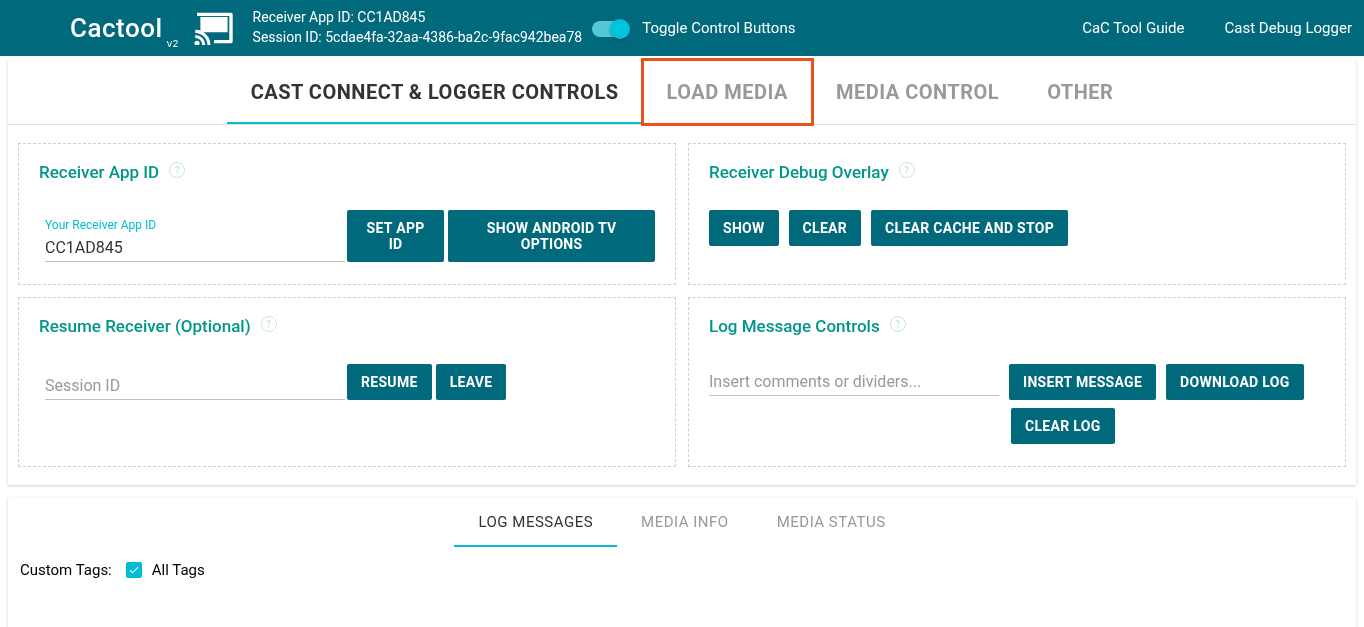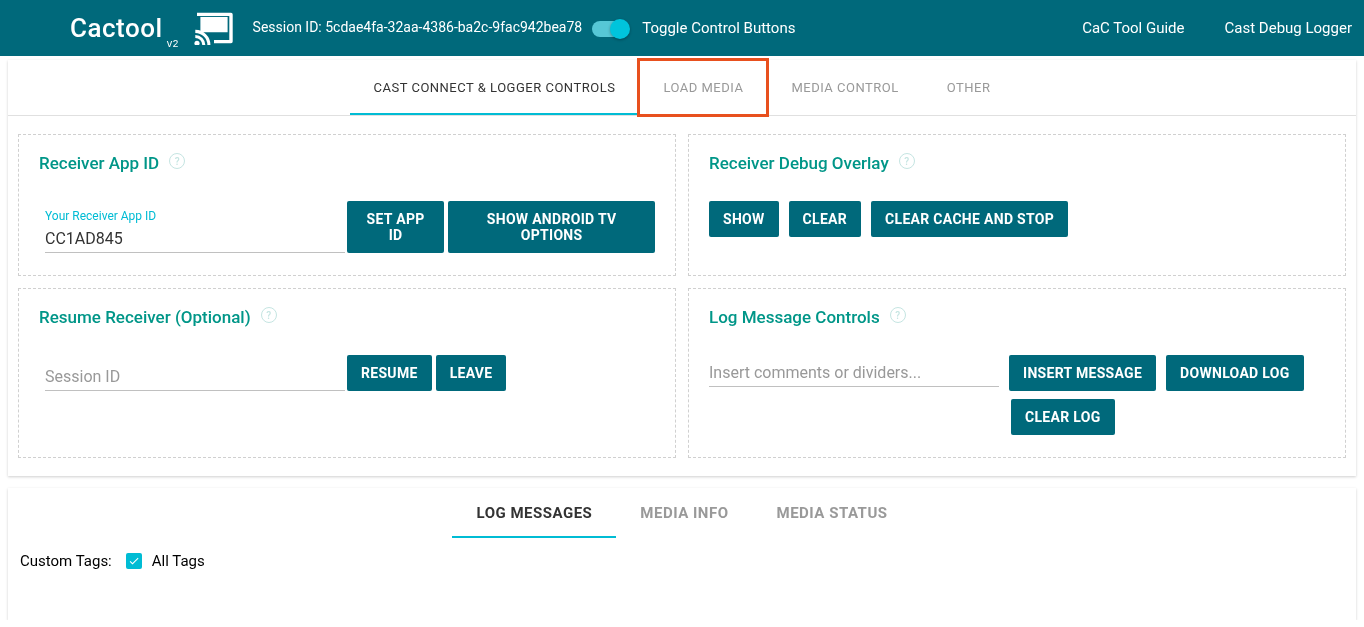--- a/index.html
+++ b/index.html
@@ -98,22 +98,22 @@
       margin-top: 4px;
     }
     .tabs {
       display: flex;
       justify-content: center;
       border-bottom: 1px solid #e0e0e0;
       position: relative;
     }
     .tab {
       padding: 20px 24px;
-      font-size: 13px;
-      font-weight: 400;
+      font-size: 20px;
+      font-weight: 700;
       letter-spacing: 0.5px;
       color: #999999;
       cursor: pointer;
       position: relative;
     }
     .tab.active {
       color: #333333;
     }
     .tab.active::after {
       content: '';
@@ -231,21 +231,21 @@
       margin-top: 12px;
     }
     .tabs2 {
       display: flex;
       justify-content: center;
       position: relative;
     }
     .tab2 {
       padding: 16px 24px;
       font-size: 15px;
-      font-weight: 700;
+      font-weight: 400;
       letter-spacing: 0.5px;
       color: #999999;
       cursor: pointer;
       position: relative;
     }
     .tab2.active {
       color: #333333;
     }
     .tab2.active::after {
       content: '';
@@ -289,20 +289,24 @@
         <path fill="none" stroke="#ffffff" stroke-width="2" d="M2 2 h20 v16 h-10" stroke-linejoin="round"></path>
         <rect x="4" y="3.5" width="16" height="9" fill="#ffffff"></rect>
         <path fill="none" stroke="#ffffff" stroke-width="1.8" d="M1 12 a8 8 0 0 1 8 8"></path>
         <path fill="none" stroke="#ffffff" stroke-width="1.8" d="M1 15 a5 5 0 0 1 5 5"></path>
         <circle cx="2" cy="19" r="1.5" fill="#ffffff"></circle>
       </svg>
     </span>
   </div>
   <div class="session-info">
     <div>
+      <span>Receiver App ID:</span>
+      <span>CC1AD845</span>
+    </div>
+    <div>
       <span>Session ID:</span>
       <span>5cdae4fa-32aa-4386-ba2c-9fac942bea78</span>
     </div>
   </div>
   <div class="toggle-section">
     <div class="toggle"></div>
     <span class="toggle-label">Toggle Control Buttons</span>
   </div>
   <div class="header-spacer"></div>
   <span class="header-link">CaC Tool Guide</span>

